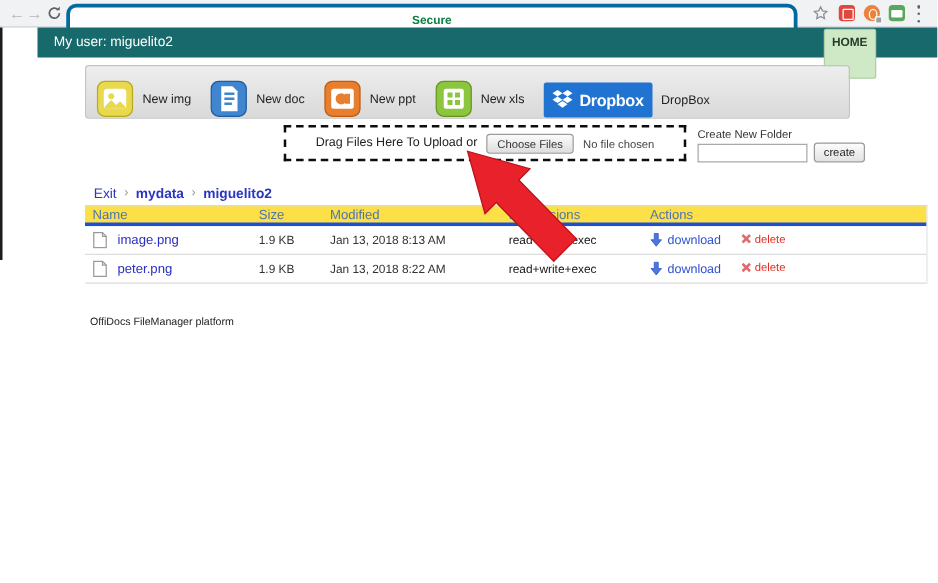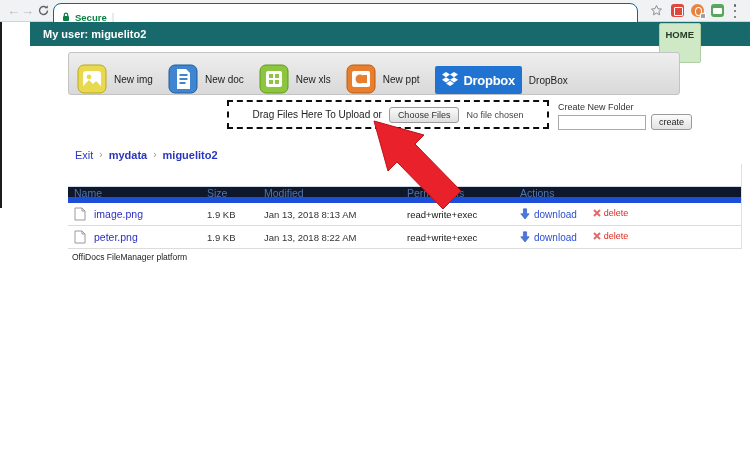--- a/index.html
+++ b/index.html
@@ -7,22 +7,22 @@
   .stage { position:relative; width:750px; height:466px; background:#fff;
            font-family:"Liberation Sans", sans-serif; overflow:hidden; }
 
   
   .chrome { position:absolute; left:0; top:0; width:750px; height:22px;
             background:#f1f2f4; border-bottom:1px solid #d0d3d6; }
   .nav-ic { position:absolute; top:3px; font-size:13px; color:#b3b7bc; line-height:16px; }
   .chrome svg { display:block; }
   .reload { position:absolute; left:37px; top:4px; }
   .urlbar { position:absolute; left:53px; top:3px; width:585px; height:28px;
-            background:#fff; border:1px solid #0369a1; border-radius:8px;
-            display:flex; align-items:center; padding:0 8px; gap:5px; }
+            background:#fff; border:3px solid #0369a1; border-radius:8px;
+            display:flex; align-items:center; padding:0 8px; gap:5px;flex-direction:column; }
   .secure { color:#0b8043; font-size:9.5px; font-weight:bold; }
   .url-sep { color:#d0d0d0; font-size:10px; }
   .url-txt { font-size:9.5px; color:#6a6f75; white-space:nowrap; }
   .url-dom { color:#2f3337; }
   .star { position:absolute; left:650px; top:4px; }
   .ext { position:absolute; top:4px; width:13px; height:13px; border-radius:3px; }
   .ext-red { left:671px; background:#e0483e; }
   .ext-red::after { content:""; position:absolute; left:3px; top:3px; width:7px; height:7px;
                     border:1.5px solid #fff; border-radius:1px; }
   .ext-orange { left:691px; background:#e8823c; border-radius:50%; }
@@ -33,21 +33,21 @@
   .ext-green { left:711px; background:#57a85c; }
   .ext-green::after { content:""; position:absolute; left:2px; top:3.5px; width:9px; height:6px;
                       background:#fff; border-radius:1px; }
   .menu-dots { position:absolute; left:733px; top:4px; width:4px; height:14px;
                display:flex; flex-direction:column; justify-content:space-between; align-items:center; }
   .menu-dots i { width:2.5px; height:2.5px; border-radius:50%; background:#5f6368; }
 
   
   .tealbar { position:absolute; left:30px; top:22px; width:720px; height:24px; background:#17696c; }
   .user-label { position:absolute; left:13px; top:0; line-height:24px; color:#fff;
-                font-size:11px; font-weight:bold; }
+                font-size:11px; font-weight:normal; }
   .home-btn { position:absolute; right:49px; top:1px; height:40px; line-height:22px;
               padding:0 6px; background:#cfe9c6; border:1px solid #aecfa4; border-radius:2px;
               font-size:9.5px; font-weight:bold; color:#263c26; cursor:pointer; }
   .left-edge { position:absolute; left:0; top:22px; width:2px; height:186px; background:#1c1c1c; }
 
   
   .toolbar { position:absolute; left:68px; top:52px; width:612px; height:43px;
              background:linear-gradient(#eeeeee,#d9d9d9); border:1px solid #c3c3c3;
              border-radius:3px; display:flex; align-items:flex-end; padding-left:8px; }
   .tb-item { display:flex; align-items:center; gap:7px; margin-right:15px; cursor:pointer; }
@@ -77,22 +77,22 @@
   
   .breadcrumb { position:absolute; left:75px; top:149px; font-size:11px; display:flex;
                 align-items:flex-start; gap:6px; }
   .bc-link { color:#2a36c0; cursor:pointer; }
   .bc-bold { font-weight:bold; }
   .bc-sep { color:#999; font-size:10px; }
 
   
   .filetable { position:absolute; left:68px; top:164px; width:674px; border-right:1px solid #e0e0e0; }
   .trow { display:grid; grid-template-columns:137px 57px 143px 113px 1fr; align-items:center; }
-  .thead { height:17px; background:#0f172a; border-top:1px solid #cfdcee;
-           border-bottom:6px solid #1d4ed8; color:#4e74ae; font-size:10.5px;margin-top:22px; }
+  .thead { height:17px; background:#fde047; border-top:1px solid #cfdcee;
+           border-bottom:3px solid #1d4ed8; color:#4e74ae; font-size:10.5px; }
   .tdata { height:23px; background:#fff; border-bottom:1px solid #dcdcdc; font-size:10px; }
   .cell-name { display:flex; align-items:center; gap:8px; padding-left:6px; }
   .cell-pad { padding-left:2px; }
   .file-link { color:#2a2fc4; font-size:10.5px; cursor:pointer; }
   .cell-size, .cell-mod { color:#333; font-size:9.5px; }
   .cell-perm { color:#141414; font-size:9.5px; }
   .cell-actions { display:flex; align-items:flex-start; gap:16px; padding-left:2px; }
   .act-download { display:flex; align-items:center; gap:4px; color:#2b4fd0; font-size:10px; cursor:pointer; }
   .act-delete { display:flex; align-items:center; gap:3px; color:#e02a20; font-size:9px; cursor:pointer; }
 
@@ -166,40 +166,40 @@
             <rect x="11.5" y="10" width="8" height="2" fill="#3f85cf"></rect>
             <rect x="11.5" y="14" width="8" height="2" fill="#3f85cf"></rect>
             <rect x="11.5" y="18" width="6" height="2" fill="#3f85cf"></rect>
           </svg>
       </span>
       <span class="tb-label">New doc</span>
     </div>
     <div class="tb-item">
       <span class="tb-ic">
         <svg width="30" height="30" viewBox="0 0 30 30">
+            <rect x="1" y="1" width="28" height="28" rx="6" fill="#e87f2e" stroke="#bb5c12"></rect>
+            <rect x="6" y="7" width="18" height="16" rx="2" fill="#fff"></rect>
+            <circle cx="14" cy="15" r="4.5" fill="#e87f2e"></circle>
+            <rect x="17" y="11" width="4" height="8" fill="#e87f2e"></rect>
+          </svg>
+      </span>
+      <span class="tb-label">New ppt</span>
+    </div>
+    <div class="tb-item">
+      <span class="tb-ic">
+        <svg width="30" height="30" viewBox="0 0 30 30">
             <rect x="1" y="1" width="28" height="28" rx="6" fill="#8cc63f" stroke="#64961f"></rect>
             <rect x="7" y="7" width="16" height="16" rx="2" fill="#fff"></rect>
             <rect x="10" y="10" width="4" height="4" fill="#8cc63f"></rect>
             <rect x="16" y="10" width="4" height="4" fill="#8cc63f"></rect>
             <rect x="10" y="16" width="4" height="4" fill="#8cc63f"></rect>
             <rect x="16" y="16" width="4" height="4" fill="#8cc63f"></rect>
           </svg>
       </span>
       <span class="tb-label">New xls</span>
-    </div>
-    <div class="tb-item">
-      <span class="tb-ic">
-        <svg width="30" height="30" viewBox="0 0 30 30">
-            <rect x="1" y="1" width="28" height="28" rx="6" fill="#e87f2e" stroke="#bb5c12"></rect>
-            <rect x="6" y="7" width="18" height="16" rx="2" fill="#fff"></rect>
-            <circle cx="14" cy="15" r="4.5" fill="#e87f2e"></circle>
-            <rect x="17" y="11" width="4" height="8" fill="#e87f2e"></rect>
-          </svg>
-      </span>
-      <span class="tb-label">New ppt</span>
     </div>
     <div class="tb-item">
       <div class="dropbox-btn">
         <svg width="20" height="18" viewBox="0 0 20 18">
             <path fill="#fff" d="M6 1l4 2.6L6 6.2 2 3.6zM14 1l4 2.6-4 2.6-4-2.6zM2 8.8l4-2.6 4 2.6L6 11.4zM18 8.8l-4-2.6-4 2.6 4 2.6zM6 12.4l4-2.6 4 2.6-4 2.7z"></path>
           </svg>
         <span class="dropbox-word">Dropbox</span>
       </div>
       <span class="tb-label">DropBox</span>
     </div>

